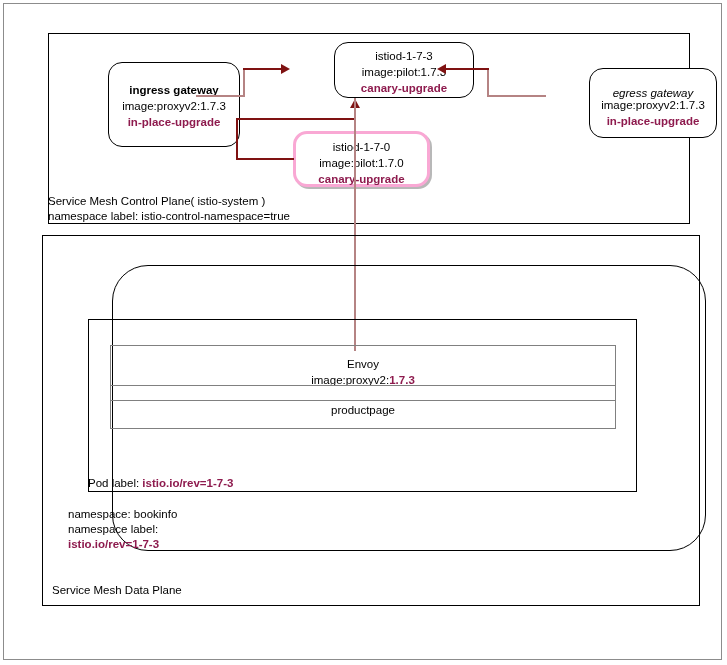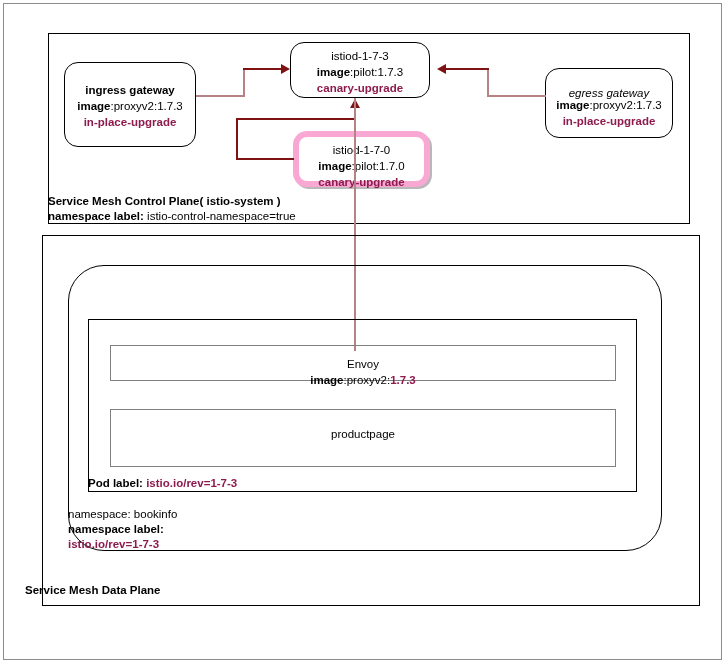--- a/index.html
+++ b/index.html
@@ -35,32 +35,32 @@
     background: transparent;
   }
   .rect-black { border: 1px solid #000000; }
   .rect-gray  { border: 1px solid #808080; }
   .rounded {
     position: absolute;
     box-sizing: border-box;
     border-radius: 14px;
     background: #ffffff;
   }
-  .rounded-black { border: 1px solid #000000; }
-  .rounded-shadow { border: 6px solid #f9a8d4; box-shadow: 2px 2px 0 0 rgba(0,0,0,0.28); }
+  .rounded-black { border: 1px solid #000000; margin-left: 44px; }
+  .rounded-shadow { border: 3px solid #f9a8d4; box-shadow: 2px 2px 0 0 rgba(0,0,0,0.28); }
   .node-text {
     position: absolute;
     text-align: center;
     left: 0;
     right: 0;
     font-size: 11.5px;
     line-height: 16px;
     color: #000000;
   }
-  .b { font-weight: bold; }
+  .b { font-weight: normal; }
   .accent { color: #8e1b4e; font-weight: bold; }
 
   .caption {
     position: absolute;
     text-align: left;
     font-size: 11.5px;
     line-height: 15px;
     color: #000000;
   }
 
@@ -157,36 +157,36 @@
       <span class="b">namespace label:</span><span> istio-control-namespace=true</span>
     </div>
   </div>
 
   <div class="rect rect-black" style="left:42px; top:235px; width:658px; height:371px;"></div>
 
   <div class="rounded rounded-black" style="left:68px; top:265px; width:594px; height:286px; border-radius:36px; background:transparent;"></div>
 
   <div class="rect rect-black" style="left:88px; top:319px; width:549px; height:173px;"></div>
 
-  <div class="rect rect-gray" style="left:110px; top:345px; width:506px; height:36px;">
+  <div class="rect rect-gray" style="left:110px; top:345px; width:506px; height:56px;">
     <div class="node-text" style="top:10px;">Envoy</div>
     <div class="node-text" style="top:26px;">
       <span class="b">image</span><span>:proxyv2:</span><span class="accent">1.7.3</span>
     </div>
   </div>
 
-  <div class="rect rect-gray" style="left:110px; top:409px; width:506px; height:58px;">
+  <div class="rect rect-gray" style="left:110px; top:385px; width:506px; height:44px;">
     <div class="node-text" style="top:16px;">productpage</div>
   </div>
 
   <div class="caption" style="left:88px; top:476px; width:656px;">
     <span class="b">Pod label:</span><span class="accent"> istio.io/rev=1-7-3</span>
   </div>
 
   <div class="caption" style="left:68px; top:507px; width:594px;">
     <div>namespace: bookinfo</div>
     <div class="b">namespace label:</div>
     <div class="accent">istio.io/rev=1-7-3</div>
   </div>
 
-  <div class="caption b" style="left:25px; top:583px; width:658px;">Service Mesh Data Plane</div>
+  <div class="caption b" style="left:52px; top:583px; width:658px;">Service Mesh Data Plane</div>
 
 </div>
 
 </body></html>

